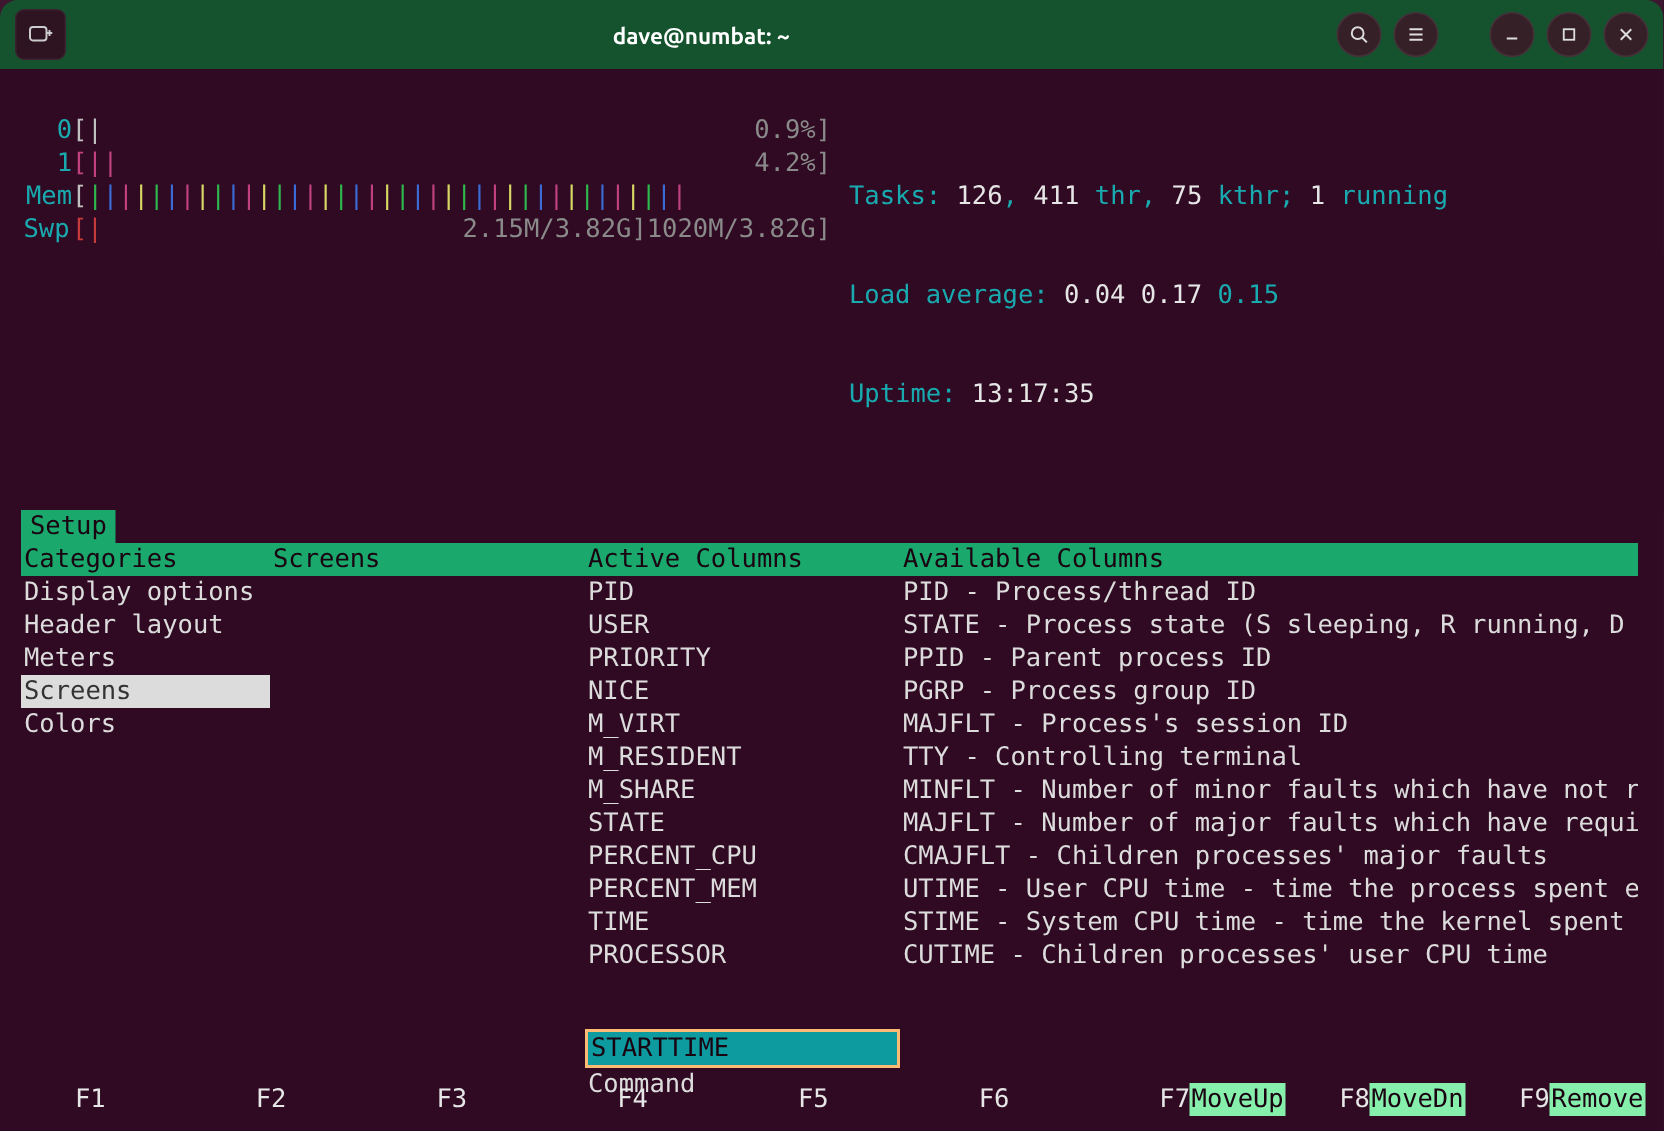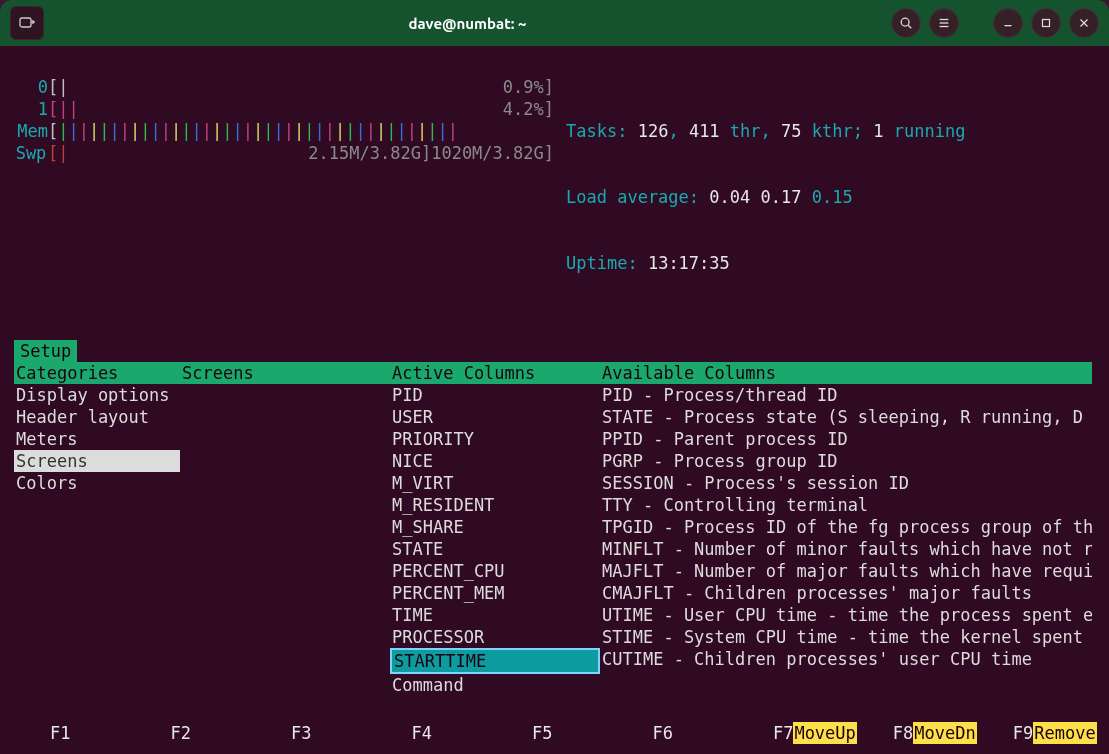--- a/index.html
+++ b/index.html
@@ -51,42 +51,42 @@
       background: #2f0a22;
       padding: 8px 14px 0 14px;
       height: 708px;
       position: relative;
       line-height: 22px;
     }
     .cyan { color: #19aab0; }
     .white { color: #e6e6e6; font-weight: bold; }
     .sel-bg { background: #dcdcdc; color: #333; }
     .green-bg { background: #1aa86c; color: #1a0311; }
-    .redbox { border: 2px solid #7dd3fc; background: #0d9ba0; color:#1a0311; padding: 0 2px; display:inline-block; width:100%; }
+    .redbox { border: 2px solid #fdba74; background: #0d9ba0; color:#1a0311; padding: 0 2px; display:inline-block; width:100%;margin-top:38px; }
     
     .tophdr { white-space: pre; }
     .grey { color:#c0c0c0; }
     .bold { font-weight:normal; }
     
     .setup-tab { display:inline-block; padding:0 6px; }
     .panels { display:flex; margin-top:0; height: 490px; overflow:hidden; }
     .panel { border-right: 0; }
     .panel-hdr { background:#1aa86c; color:#1a0311; padding:0 2px; }
     .panel-item { padding:0 2px; white-space:pre; overflow:hidden; }
     .cat { width: 166px; }
     .scr { width: 210px; }
     .act { width: 210px; }
     .avl { width: 492px; }
     
     .footer {
       position:absolute; bottom:10px; left:14px; right:14px;
       display:flex; white-space:pre;
     }
     .fkey { color:#e6e6e6; }
-    .fkey-lbl { background:#fde047; color:#1a0311; display:inline-block; }
+    .fkey-lbl { background:#86efac; color:#1a0311; display:inline-block; }
     .fkey-wrap { display:inline-block;margin-left:36px; }
   </style>
 </head>
 <body>
 
 <div class="titlebar">
   <div class="newtab">
     <svg viewBox="0 0 16 16">
         <rect x="1" y="3" width="11" height="9" rx="2" fill="none" stroke="#ccc" stroke-width="1.3"></rect>
         <line x1="12" y1="7" x2="16" y2="7" stroke="#ccc" stroke-width="1.3"></line>
@@ -183,23 +183,22 @@
           <div class="panel-item">Command</div>
         </div>
     </div>
     <div class="panel avl">
       <div class="panel-hdr">Available Columns</div>
       <div id="avl-list">
           <div class="panel-item">PID - Process/thread ID</div>
           <div class="panel-item">STATE - Process state (S sleeping, R running, D</div>
           <div class="panel-item">PPID - Parent process ID</div>
           <div class="panel-item">PGRP - Process group ID</div>
-          <div class="panel-item">SESSION - Process's session ID</div>
+          <div class="panel-item">MAJFLT - Process's session ID</div>
           <div class="panel-item">TTY - Controlling terminal</div>
-          <div class="panel-item">TPGID - Process ID of the fg process group of th</div>
           <div class="panel-item">MINFLT - Number of minor faults which have not r</div>
           <div class="panel-item">MAJFLT - Number of major faults which have requi</div>
           <div class="panel-item">CMAJFLT - Children processes' major faults</div>
           <div class="panel-item">UTIME - User CPU time - time the process spent e</div>
           <div class="panel-item">STIME - System CPU time - time the kernel spent </div>
           <div class="panel-item">CUTIME - Children processes' user CPU time</div>
         </div>
     </div>
   </div>
 

